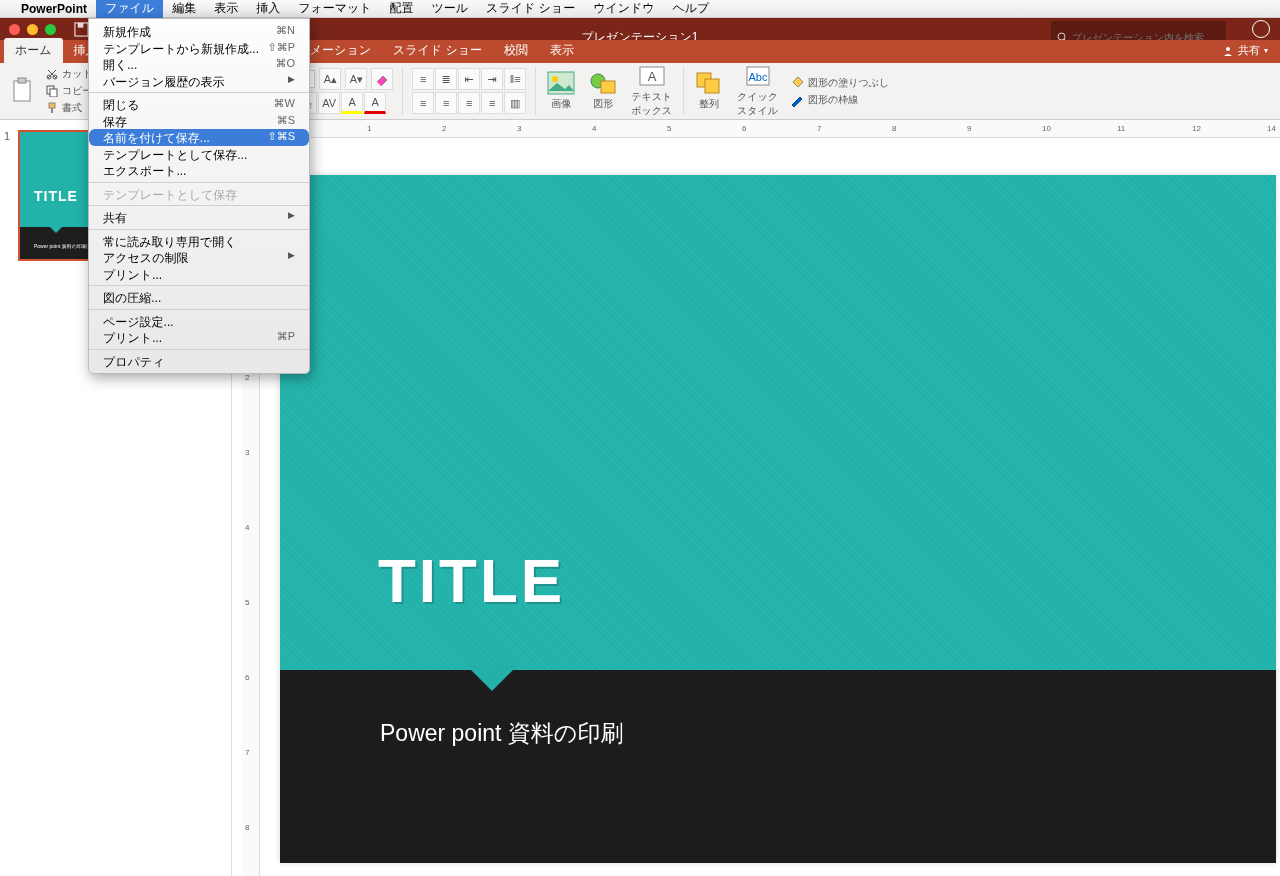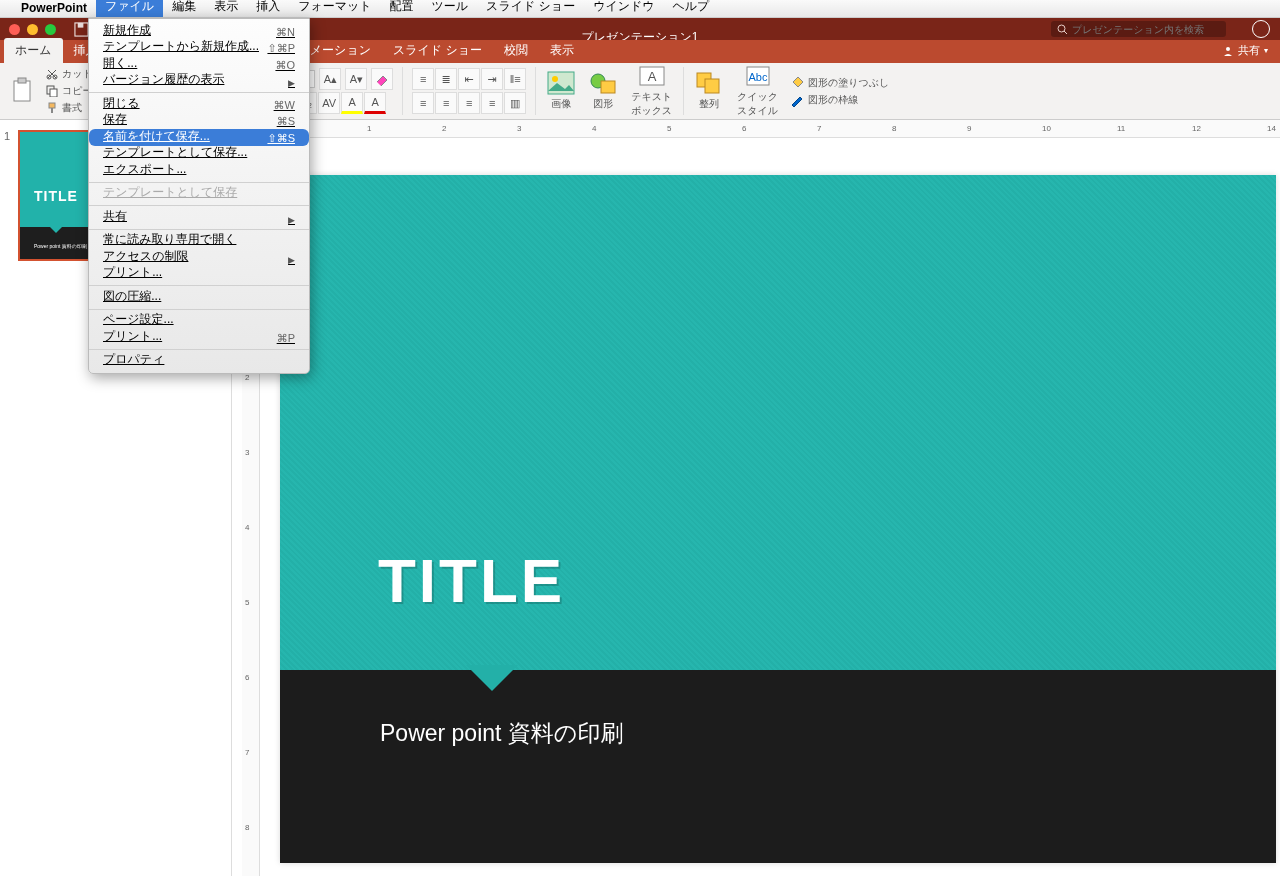--- a/index.html
+++ b/index.html
@@ -1,42 +1,42 @@
 <!DOCTYPE html>
 <html><head>
 <meta charset="utf-8">
 <style>
 * { margin: 0; padding: 0; box-sizing: border-box; font-family: -apple-system, "Helvetica Neue", sans-serif; }
 body { width: 1280px; height: 876px; background: #fff; overflow: hidden; position: relative; }
 
 
-.mac-menubar { height: 18px; background: linear-gradient(#fafafa,#e8e8e8); border-bottom: 1px solid #ccc; display: flex; align-items: flex-end; font-size: 12px; padding-left: 12px; gap: 0; }
+.mac-menubar { height: 18px; background: linear-gradient(#fafafa,#e8e8e8); border-bottom: 1px solid #ccc; display: flex; align-items: center; font-size: 12px; padding-left: 12px; gap: 0; }
 .mac-menubar .mi { padding: 2px 9px; cursor: default; }
 .mac-menubar .mi.bold { font-weight: 700; }
 .mac-menubar .mi.active { background: #3b7dd8; color: #fff; }
 
 
 .dropdown { position: absolute; left: 88px; top: 18px; width: 222px; background: linear-gradient(#fdfdfd,#e8e8e8); border: 1px solid #bbb; border-radius: 0 0 5px 5px; box-shadow: 2px 4px 14px rgba(0,0,0,.35); padding: 4px 0; z-index: 100; font-size: 12px; }
-.dropdown .row { display: flex; justify-content: space-between; align-items: flex-end; padding: 1px 14px; height: 16.5px; cursor: default; text-decoration: underline; }
+.dropdown .row { display: flex; justify-content: space-between; align-items: flex-start; padding: 1px 14px; height: 16.5px; cursor: default; }
 .dropdown .row.highlight { background: #3b7dd8; color: #fff; border-radius: 6px; }
 .dropdown .row.disabled { color: #aaa; }
 .dropdown .sep { height: 1px; background: #d0d0d0; margin: 3px 0; }
 .dropdown .shortcut { color: #666; font-size: 11px; }
 .dropdown .row.highlight .shortcut { color: #fff; }
 .dropdown .arrow { font-size: 9px; color: #555; }
 
 
 .titlebar { height: 22px; background: #7a2518; display: flex; align-items: center; position: relative; }
 .traffic { display: flex; gap: 7px; padding-left: 9px; }
 .dot { width: 11px; height: 11px; border-radius: 50%; }
 .dot.r{background:#ff5f56}.dot.y{background:#ffbd2e}.dot.g{background:#27c93f}
 .qat { display: flex; gap: 10px; margin-left: 18px; align-items: center; }
 .qat .qicon { width: 15px; height: 15px; opacity: .85; }
 .doc-title { position: absolute; left: 50%; transform: translateX(-50%); color: #fff; font-size: 12px; margin-top: 16px; }
-.search-box { position: absolute; right: 54px; top: 3px; width: 175px; height: 16px; background: rgba(0,0,0,.25); border-radius: 3px; display: flex; align-items: center; padding: 0 6px; }
+.search-box { position: absolute; right: 54px; top: 3px; width: 175px; height: 16px; background: rgba(0,0,0,.25); border-radius: 3px; display: flex; align-items: center; padding: 16px 6px; }
 .search-box input { background: transparent; border: none; color: #e8cfc9; font-size: 10px; width: 100%; outline: none; }
 .search-box svg { flex-shrink: 0; margin-right: 4px; }
 .smiley { position: absolute; right: 10px; top: 2px; width: 18px; height: 18px; border: 1.5px solid #fff; border-radius: 50%; }
 
 
 .ribbon-tabs { height: 23px; background: #bb4a2f; display: flex; align-items: flex-end; padding-left: 4px; font-size: 12px; color: #fff; position: relative; }
 .ribbon-tabs .tab { padding: 4px 11px; cursor: default; }
 .ribbon-tabs .tab.active { background: #f3f2f1; color: #333; border-radius: 3px 3px 0 0; }
 .share-btn { position: absolute; right: 12px; top: 3px; color: #fff; font-size: 11px; display: flex; align-items: center; gap: 4px; }
 

